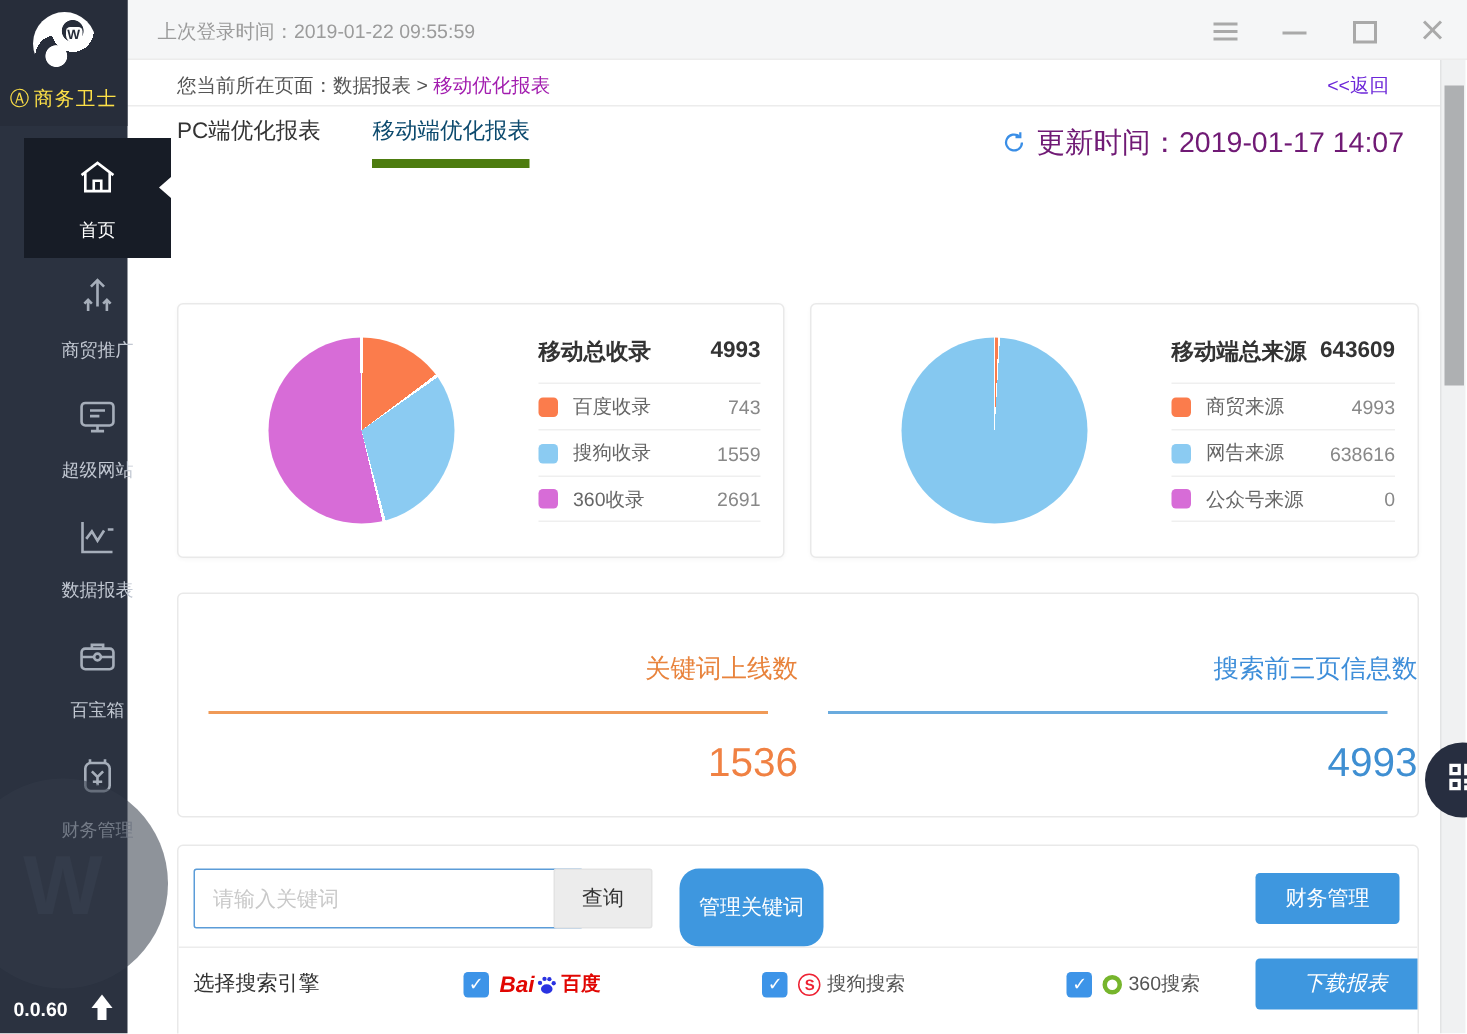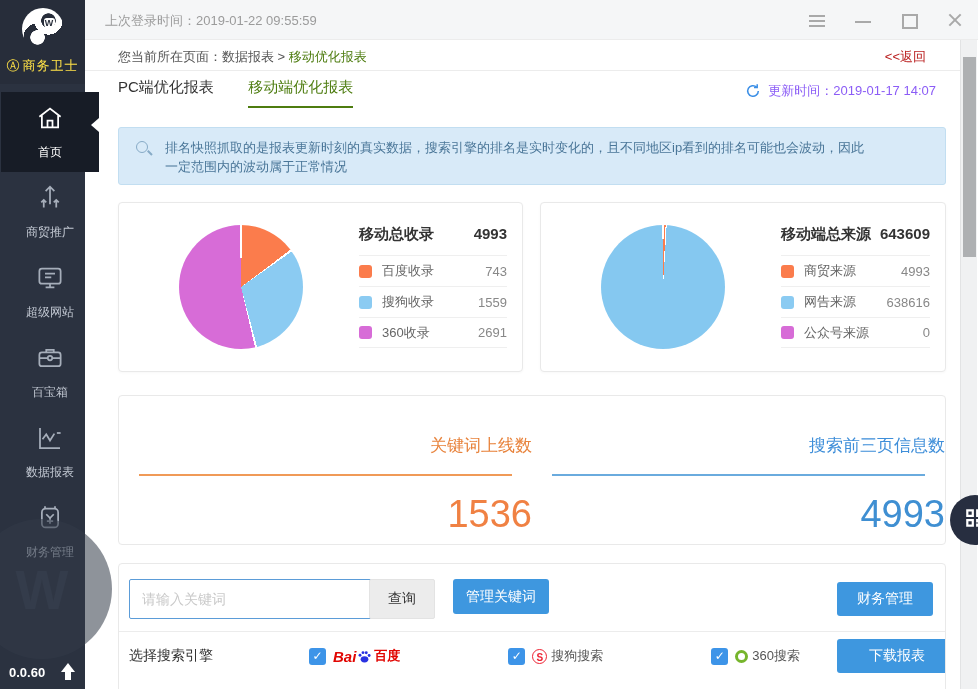--- a/index.html
+++ b/index.html
@@ -13,21 +13,21 @@
   .logo-block { height:84px; background:#272d3a; text-align:center; padding-top:8px; }
   .yinyang { width:42px; height:42px; margin:0 auto; border-radius:50%;
     background:radial-gradient(circle at 63% 30%, #272d3a 0 7px, #fff 7.5px 14px, transparent 14px),
                radial-gradient(circle at 37% 70%, #fff 0 7px, #272d3a 7.5px 14px, transparent 14px),
                linear-gradient(100deg, #fff 50%, #272d3a 50%);
     position:relative; }
   .yinyang .wshield { position:absolute; right:9px; top:10px; color:#272d3a; font-size:9px; font-weight:bold;
     background:#fff; border-radius:3px 3px 6px 6px; width:11px; height:11px; line-height:11px; text-align:center; }
   .brand-row { margin-top:7px; color:#fde047; font-size:13px; letter-spacing:1px; }
   .brand-badge { font-size:13px; margin-right:2px; }
-  .menu { position:absolute; top:92px; left:1px; width:98px; }
+  .menu { position:absolute; top:92px; left:16px; width:98px; }
   .menu-item { height:80px; display:flex; flex-direction:column; align-items:center; justify-content:center;
     color:#a6aeba; cursor:pointer; position:relative; }
   .menu-item svg { width:30px; height:30px; }
   .menu-item .mlabel { font-size:12px; margin-top:7px; color:#c2c8d2; }
   .menu-item.active { background:#171c26; color:#fff; }
   .menu-item.active .mlabel { color:#fff; }
   .menu-item.active .notch { position:absolute; right:0; top:26px; width:0; height:0;
     border-top:7px solid transparent; border-bottom:7px solid transparent; border-right:8px solid #fff; }
   .watermark { position:absolute; bottom:30px; left:-28px; width:140px; height:140px; border-radius:50%;
     background:#333b49; opacity:.55; display:flex; align-items:center; justify-content:center; }
@@ -50,26 +50,26 @@
   .wc-max:after { content:""; position:absolute; left:2px; top:2px; width:12px; height:11px; border:2px solid #a9a9a9; }
   .wc-close:before,.wc-close:after { content:""; position:absolute; left:8px; top:0; width:2px; height:16px; background:#a9a9a9; }
   .wc-close:before { transform:rotate(45deg); } .wc-close:after { transform:rotate(-45deg); }
   
   .content { position:absolute; left:85px; top:40px; width:893px; height:649px; background:#fff; }
   .scroll-track { position:absolute; right:1px; top:0; width:17px; height:649px; background:#f0f1f2;
     border-left:1px solid #e2e3e4; }
   .scroll-thumb { position:absolute; left:2px; top:17px; width:13px; height:200px; background:#aeb0b2; cursor:pointer; }
   .breadcrumb-row { position:absolute; left:0; top:0; width:876px; height:31px; border-bottom:1px solid #ececec; }
   .breadcrumb { position:absolute; left:33px; top:8px; font-size:13px; color:#555; }
-  .breadcrumb .crumb-link { color:#4d7c0f; cursor:pointer; }
-  .back-link { position:absolute; right:35px; top:8px; font-size:13px; color:#b91c1c; cursor:pointer; }
+  .breadcrumb .crumb-link { color:#a21caf; cursor:pointer; }
+  .back-link { position:absolute; right:35px; top:8px; font-size:13px; color:#6d28d9; cursor:pointer; }
   .tabs-row { position:absolute; left:33px; top:38px; width:828px; height:40px; }
   .tab { display:inline-block; font-size:15px; color:#333; margin-right:30px; padding-bottom:9px; cursor:pointer; }
-  .tab.active { color:#4d7c0f; border-bottom:2px solid #4d7c0f; }
-  .update-row { position:absolute; right:10px; top:4px; font-size:13px; color:#8b5cf6; display:flex; align-items:center; gap:7px; }
+  .tab.active { color:#0c4a6e; border-bottom:6px solid #4d7c0f; }
+  .update-row { position:absolute; right:10px; top:4px; font-size:19px; color:#701a75; display:flex; align-items:center; gap:7px; }
   .refresh-ic { width:16px; height:16px; cursor:pointer; }
   
   .notice { position:absolute; left:33px; top:87px; width:828px; height:58px; background:#d8eaf8;
     border:1px solid #c2def1; border-radius:3px; padding:10px 70px 10px 46px; font-size:13px;
     color:#4a7698; line-height:19px; }
   .mag-ic { position:absolute; left:17px; top:13px; width:16px; height:16px; }
   .mag-ic:before { content:""; position:absolute; left:0; top:0; width:10px; height:10px;
     border:1.5px solid #87abc7; border-radius:50%; }
   .mag-ic:after { content:""; position:absolute; left:11px; top:11px; width:6px; height:1.6px;
     background:#87abc7; transform:rotate(45deg); }
@@ -91,42 +91,42 @@
   .sw { width:13px; height:13px; border-radius:3px; margin-right:10px; flex:none; }
   .sw.orange{background:#fb7c4c} .sw.blue{background:#8bcbf2} .sw.magenta{background:#d76cd7}
   .legend-label { color:#666; flex:1; }
   .legend-value { color:#888; }
   
   .stats-card { position:absolute; left:33px; top:355px; width:828px; height:150px; background:#fff;
     border:1px solid #e9e9e9; border-radius:4px; display:flex; }
   .stat-half { width:50%; text-align:right; padding-top:38px; }
   .stat-title { font-size:17px; }
   .stat-line { height:2px; margin:17px 20px 0; }
-  .stat-value { font-size:38px; margin-top:17px; }
+  .stat-value { font-size:27px; margin-top:17px; }
   .stat-half.left .stat-title{color:#e8833c} .stat-half.left .stat-line{background:#f09a57}
   .stat-half.left .stat-value{color:#f08143}
   .stat-half.right .stat-title{color:#3e8ed9} .stat-half.right .stat-line{background:#6aabde}
   .stat-half.right .stat-value{color:#3f8fd2}
   
   .bottom-card { position:absolute; left:33px; top:523px; width:828px; height:180px; background:#fff;
     border:1px solid #e9e9e9; border-radius:4px; overflow:hidden; }
   .kw-input { position:absolute; left:10px; top:15px; width:260px; height:40px; border:1px solid #5b9cd8;
     border-radius:2px; font-size:14px; padding:0 12px; color:#333; outline:none;
     font-family:"Liberation Sans","DejaVu Sans",sans-serif; }
   .kw-input::placeholder { color:#c9c9c9; }
   .btn { border:none; border-radius:2px; font-size:14px; cursor:pointer;
     font-family:"Liberation Sans","DejaVu Sans",sans-serif; }
   .btn-query { position:absolute; left:250px; top:15px; width:66px; height:40px; background:#ececec; color:#333;
     border:1px solid #e3e3e3; }
-  .btn-manage { position:absolute; left:334px; top:15px; width:96px; height:35px; background:#3e97df; color:#fff;
-    border-radius:3px;font-family:Liberation Serif, serif; }
+  .btn-manage { position:absolute; left:334px; top:15px; width:96px; height:52px; background:#3e97df; color:#fff;
+    border-radius:13px;font-family:Liberation Serif, serif; }
   .btn-view { position:absolute; left:718px; top:18px; width:96px; height:34px; background:#3e97df; color:#fff;
     border-radius:3px; }
   .btn-download { position:absolute; left:718px; top:75px; width:120px; height:34px; background:#3e97df; color:#fff;
-    border-radius:3px; }
+    border-radius:3px;font-style:italic; }
   .hdiv { position:absolute; left:0; top:67px; width:100%; height:1px; background:#ececec; }
   .engine-row { position:absolute; left:10px; top:78px; height:28px; display:flex; align-items:center; font-size:14px;gap:48px; }
   .engine-label { color:#333; margin-right:12px; }
   .cbx { width:17px; height:17px; border-radius:3px; background:#3d94e8; position:relative; margin-right:7px;
     cursor:pointer; flex:none; }
   .cbx:after { content:"✓"; position:absolute; left:0; top:0; width:17px; height:17px; line-height:17px;
     text-align:center; color:#fff; font-size:12px; font-weight:bold; }
   .engine-item { display:flex; align-items:center; margin-right:24px;padding-left:36px; }
   .bd-bai { color:#e10602; font-weight:bold; font-size:15px; font-style:italic; }
   .bd-cn { color:#e10602; font-weight:bold; font-size:13px; margin-left:1px; }
@@ -167,33 +167,33 @@
     </div>
     <div class="menu-item">
       <span><svg viewBox="0 0 24 24" fill="none" stroke="currentColor" stroke-width="1.4">
             <rect x="3.5" y="4.5" width="17" height="12" rx="2"></rect>
             <path d="M8 8.5h8M8 11.5h5M12 16.5v3M8.5 19.5h7"></path>
           </svg></span>
       <span class="mlabel">超级网站</span>
     </div>
     <div class="menu-item">
       <span><svg viewBox="0 0 24 24" fill="none" stroke="currentColor" stroke-width="1.4">
+            <path d="M4 4v16h16"></path>
+            <path d="M6 13l3-4 3 5 3.5-5.5"></path>
+            <path d="M17.5 8h3"></path>
+          </svg></span>
+      <span class="mlabel">数据报表</span>
+    </div>
+    <div class="menu-item">
+      <span><svg viewBox="0 0 24 24" fill="none" stroke="currentColor" stroke-width="1.4">
             <rect x="3.5" y="7.5" width="17" height="11" rx="2"></rect>
             <path d="M9 7.5V5.5h6v2M3.5 12h6.5m4 0h6.5"></path>
             <circle cx="12" cy="12" r="1.8"></circle>
           </svg></span>
       <span class="mlabel">百宝箱</span>
-    </div>
-    <div class="menu-item">
-      <span><svg viewBox="0 0 24 24" fill="none" stroke="currentColor" stroke-width="1.4">
-            <path d="M4 4v16h16"></path>
-            <path d="M6 13l3-4 3 5 3.5-5.5"></path>
-            <path d="M17.5 8h3"></path>
-          </svg></span>
-      <span class="mlabel">数据报表</span>
     </div>
     <div class="menu-item">
       <span><svg viewBox="0 0 24 24" fill="none" stroke="currentColor" stroke-width="1.4">
             <rect x="5.5" y="4.5" width="13" height="15" rx="3"></rect>
             <path d="M9 9l3 3 3-3M12 12v4.5M9.5 14.5h5M8 2.5v2M16 2.5v2"></path>
           </svg></span>
       <span class="mlabel">财务管理</span>
     </div>
   </div>
   <div class="watermark">
@@ -234,24 +234,20 @@
     <span class="tab active">移动端优化报表</span>
     <span class="update-row">
       <span class="refresh-ic"><svg viewBox="0 0 16 16" fill="none" stroke="#3a8ee6" stroke-width="1.5">
             <path d="M13.3 8a5.3 5.3 0 1 1-1.7-3.9"></path>
             <path d="M12.2 1.2v3.2H9"></path>
           </svg></span>
       <span>更新时间：2019-01-17 14:07</span>
     </span>
   </div>
 
-  <div class="notice">
-    <span class="mag-ic"></span>
-    <span>排名快照抓取的是报表更新时刻的真实数据，搜索引擎的排名是实时变化的，且不同地区ip看到的排名可能也会波动，因此一定范围内的波动属于正常情况</span>
-  </div>
 
   <div class="cards-row">
     <div class="pie-card c1">
       <div class="pie pie1"></div>
       <div class="legend">
         <div class="legend-title">
           <span>移动总收录</span>
           <span>4993</span>
         </div>
         <div class="legend-row">

